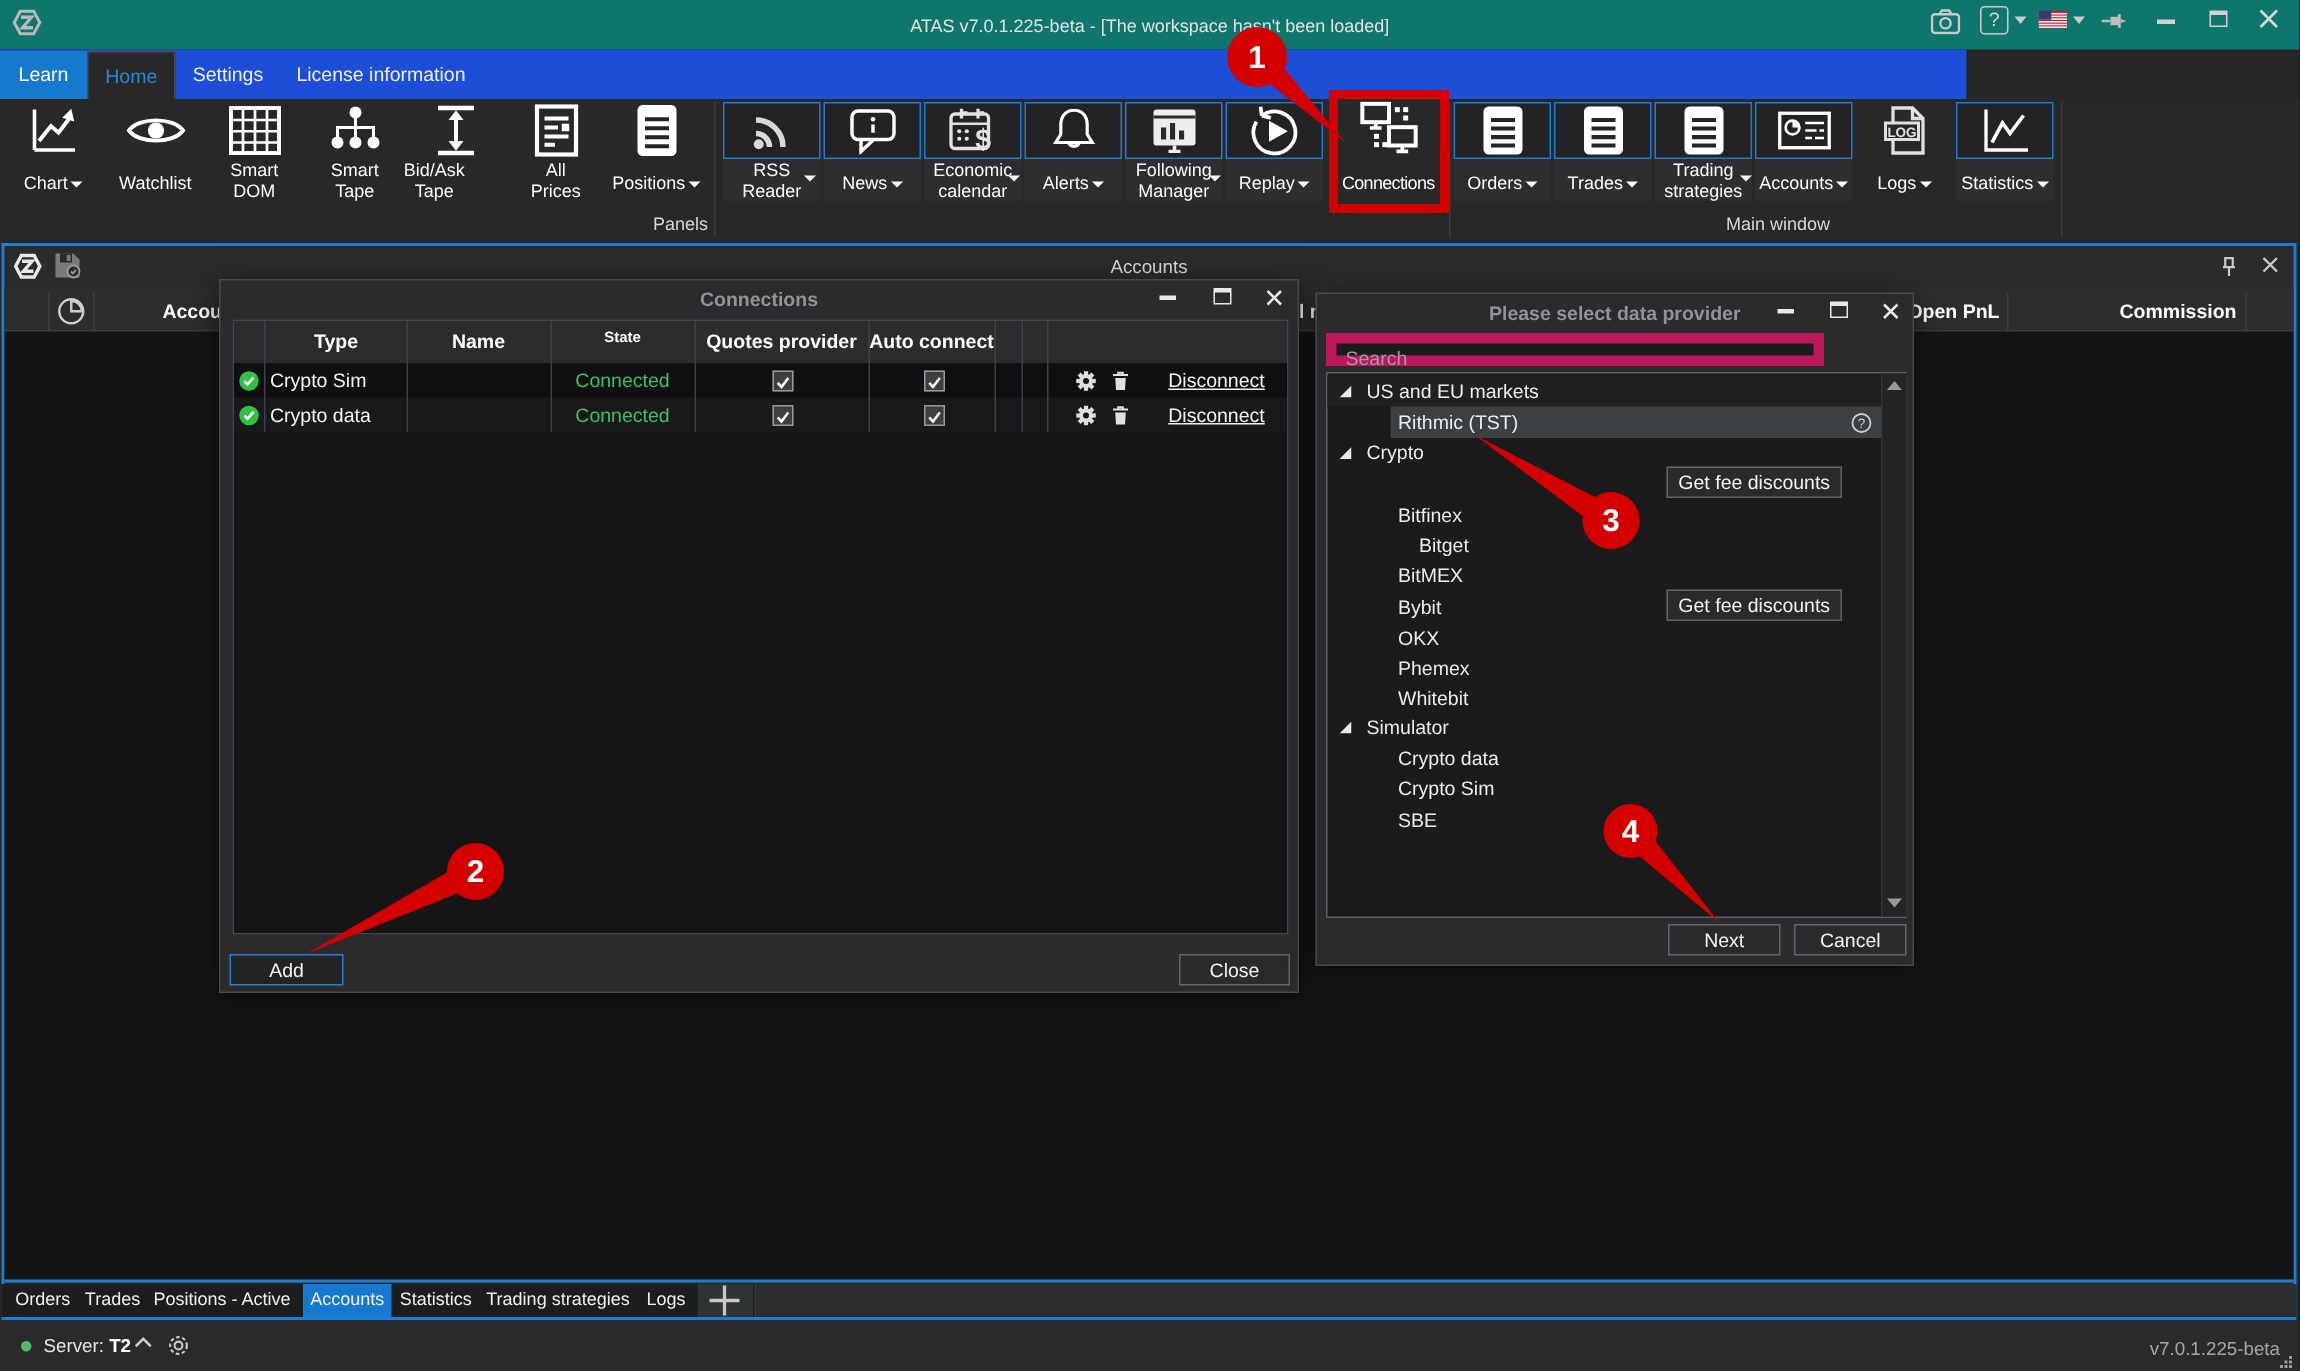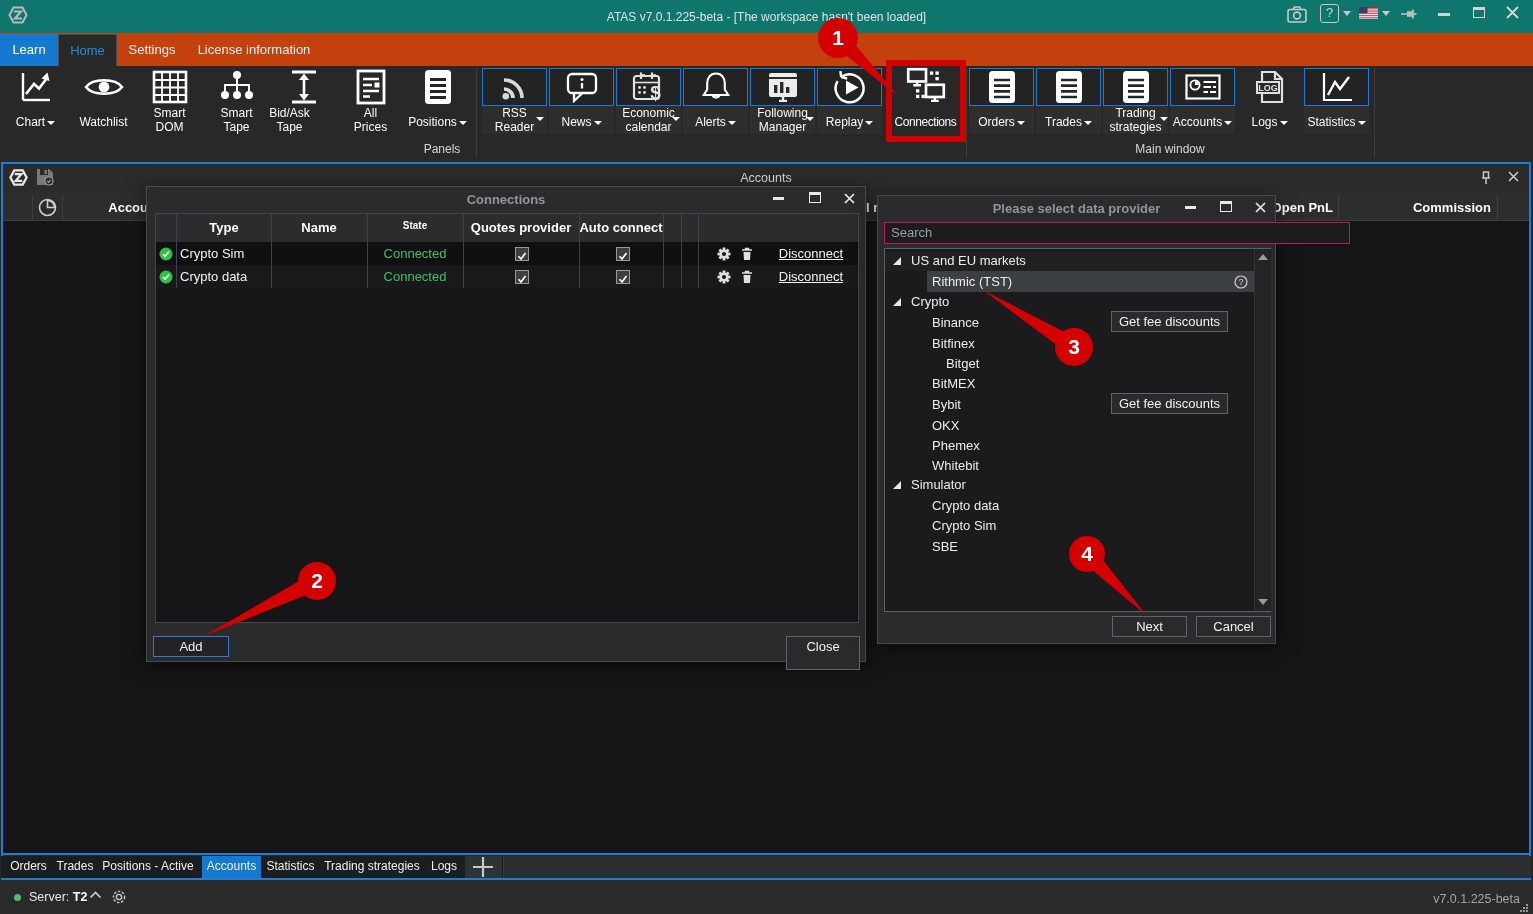--- a/index.html
+++ b/index.html
@@ -3,34 +3,34 @@
 <meta charset="utf-8">
 <style>
   * { margin:0; padding:0; box-sizing:border-box; }
   html,body { width:1533px; height:914px; background:#1e1e1e; overflow:hidden;
     font-family:"Liberation Sans", sans-serif; }
   .abs { position:absolute; }
   #page { position:relative; width:1533px; height:914px; background:#262626; }
 
   
   #titlebar { left:0; top:0; width:1533px; height:33px; background:#0f766e; }
-  #tabrow { left:0; top:33px; width:1533px; height:33px; background:#c2410c; }
+  #tabrow { left:0; top:33px; width:1311px; height:33px; background:#1d4ed8; }
   #ribbon { left:0; top:66px; width:1533px; height:96px; background:#282828; }
   .ttl { color:#e2e2e2; font-size:12px; }
   .tabtxt { color:#f0f0f0; font-size:13px; }
 
   .rbtn { position:absolute; top:68px; width:65px; height:38px; display:flex;
      align-items:center; justify-content:center; }
   .rbox { border:1px solid #1e7ad0; background:#232324; }
   .rlabel { position:absolute; top:106px; width:65px; height:28px; color:#fbfbfb;
      font-size:12px; text-align:center; line-height:13.5px; padding-top:1px; }
   .lblbg { background:#2e2e2f; }
   .one { padding-top:10px; }
   .trow { left:0; width:369px; height:20px; color:#ececec; font-size:13px; }
-  .glabel { position:absolute; top:142px; color:#d8d8d8; font-size:12px; text-align:center; }
+  .glabel { position:absolute; top:142px; color:#d8d8d8; font-size:12px; text-align:right; }
   .gsep { position:absolute; top:68px; width:1px; height:90px; background:#3c3c3c; }
   .caret { display:inline-block; width:0; height:0; border-left:4px solid transparent;
      border-right:4px solid transparent; border-top:4px solid #fbfbfb; vertical-align:middle;
      margin-left:2px; }
 
   
   #workspace { left:1px; top:162px; width:1530px; height:718px; border:2px solid #1d7dd4;
      background:#2b2b2b; }
   #wbody { position:absolute; left:0; top:57px; width:1526px; height:632px; background:#151517; }
   .colsep { position:absolute; top:31px; width:1px; height:26px; background:#3e3e3e; }
@@ -451,32 +451,32 @@
           </g>
           <circle cx="7" cy="7" r="2" fill="#131315"></circle>
         </svg>
       <svg class="abs" style="left:585px;top:56px;" width="12" height="14" viewBox="0 0 12 14">
           <path d="M1 3 H11 M4.5 3 V1.5 H7.5 V3" stroke="#e0e0e0" stroke-width="1.4" fill="none"></path>
           <path d="M2.5 5 H9.5 L9 13 H3 Z" fill="#e0e0e0"></path>
         </svg>
       <div class="abs" style="left:615px;top:55px;width:80px;text-align:center;color:#f2f2f2;font-size:13px;text-decoration:underline;">Disconnect</div>
     </div>
     <div class="btn" style="left:6px;top:449px;width:76px;height:21px;line-height:19px;border-color:#2b7cd3;background:#232325;">Add</div>
-    <div class="btn" style="left:639px;top:449px;width:74px;height:34px;line-height:19px;">Close</div>
+    <div class="btn" style="left:639px;top:449px;width:74px;height:21px;line-height:19px;">Close</div>
   </div>
   <div id="dlg2" class="dlg" style="left:877px; top:195px; width:399px; height:449px;">
     <div class="dlgtitle" style="top:5px;">Please select data provider</div>
     <div class="winbtn" style="left:307px;top:0px;width:14px;height:20px;">
         <div style="margin-top:10px;width:11px;height:2.5px;background:#e8e8e8;"></div>
       </div>
     <div class="winbtn" style="left:342px;top:5px;width:12px;height:11px;border:1.6px solid #e8e8e8;border-top-width:3px;"></div>
     <svg class="winbtn" style="left:377px;top:6px;" width="11" height="11" viewBox="0 0 11 11">
         <path d="M1 1 L10 10 M10 1 L1 10" stroke="#e8e8e8" stroke-width="1.7"></path>
       </svg>
-    <div class="abs" style="left:6px;top:26px;width:466px;height:22px;background:#1c1c1e;border:1px solid #be185d;color:#9b9fa5;font-size:13px;line-height:20px;padding-left:6px;">Search</div>
+    <div class="abs" style="left:6px;top:26px;width:332px;height:22px;background:#1c1c1e;border:7px solid #be185d;color:#9b9fa5;font-size:13px;line-height:20px;padding-left:6px;">Search</div>
 
     <div id="tree" class="abs" style="left:6px;top:52px;width:387px;height:364px;background:#1b1b1d;border:1px solid #5b5f66;">
       <div class="abs trow grp" style="top:2px;width:369px;background:#202023;">
         <svg class="abs" style="left:8px;top:6px;" width="8" height="8" viewBox="0 0 8 8">
             <path d="M8 0 V8 H0 Z" fill="#e8e8e8"></path>
           </svg>
         <span class="abs" style="left:26px;top:2px;">US and EU markets</span>
       </div>
       <div class="abs" style="left:42px;top:22px;width:328px;height:21px;background:#3d4043;"></div>
       <div class="abs trow" style="top:22px;">
@@ -485,23 +485,20 @@
             <circle cx="7" cy="7" r="6" fill="none" stroke="#cfcfcf" stroke-width="1.2"></circle>
             <text x="7" y="10" text-anchor="middle" font-size="9" fill="#cfcfcf" font-family="Liberation Sans">?</text>
           </svg>
       </div>
       <div class="abs trow grp" style="top:43px;">
         <svg class="abs" style="left:8px;top:6px;" width="8" height="8" viewBox="0 0 8 8">
             <path d="M8 0 V8 H0 Z" fill="#e8e8e8"></path>
           </svg>
         <span class="abs" style="left:26px;top:2px;">Crypto</span>
       </div>
-      <div class="abs trow" style="top:63px;">
-          <span class="abs" style="left:47px;top:3px;">Binance</span>
-        </div>
       <div class="btn" style="left:226px;top:62px;width:117px;height:21px;line-height:19px;">Get fee discounts</div>
       <div class="abs trow" style="top:84px;text-decoration:underline;">
           <span class="abs" style="left:47px;top:3px;">Bitfinex</span>
         </div>
       <div class="abs trow" style="top:104px;margin-left:14px;">
           <span class="abs" style="left:47px;top:3px;">Bitget</span>
         </div>
       <div class="abs trow" style="top:124px;">
           <span class="abs" style="left:47px;top:3px;">BitMEX</span>
         </div>

